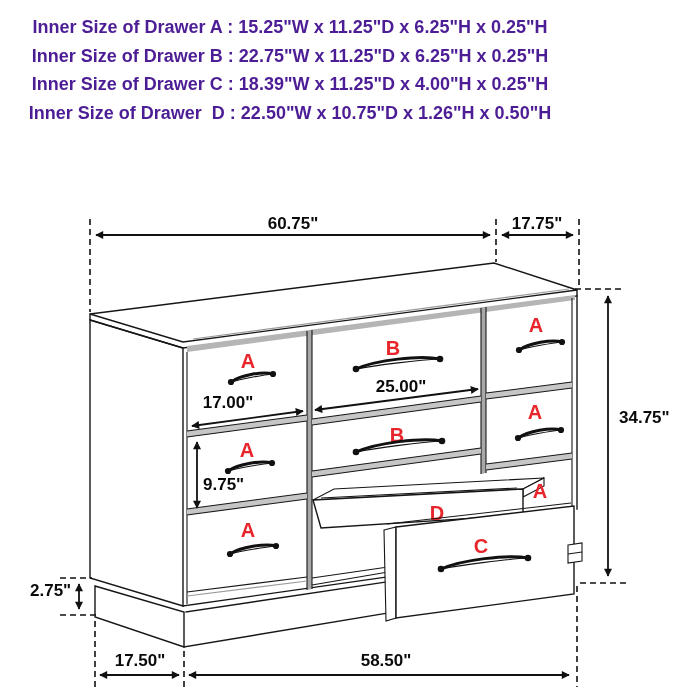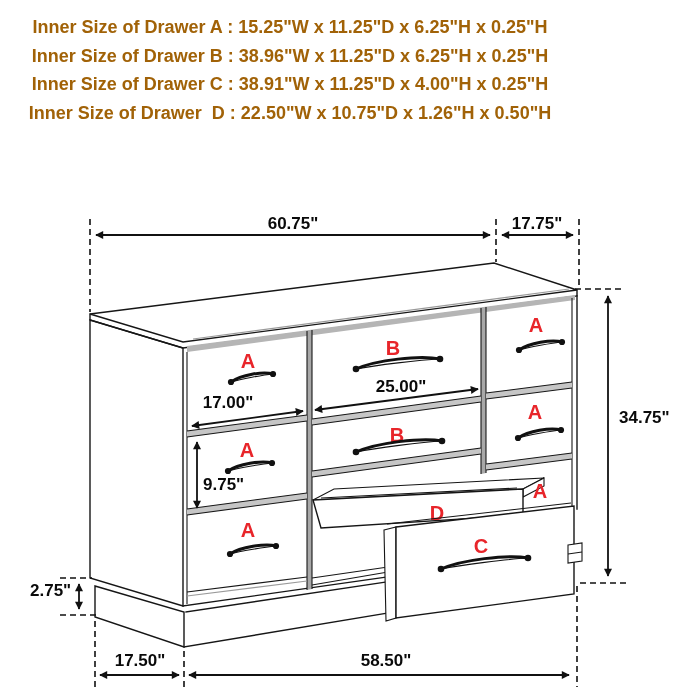--- a/index.html
+++ b/index.html
@@ -1,18 +1,18 @@
 <!DOCTYPE html>
 <html><head>
 <meta charset="utf-8">
 <style>
   html,body{margin:0;padding:0;background:#ffffff;}
   .stage{position:relative;width:700px;height:700px;background:#fff;overflow:hidden;
          font-family:"Liberation Sans",sans-serif;}
-  .specs{position:absolute;top:13px;left:0;width:580px;text-align:center;color:#a16207;}
+  .specs{position:absolute;top:13px;left:0;width:580px;text-align:center;color:#4c1d95;}
   .specs .line{font-size:18px;font-weight:bold;line-height:28.5px;white-space:pre;letter-spacing:0;}
   svg{position:absolute;top:0;left:0;}
   .ln{stroke:#161616;stroke-width:1.4;fill:none;stroke-linecap:square;}
   .thin{stroke:#161616;stroke-width:1.1;fill:none;}
   .wfill{fill:#ffffff;stroke:#161616;stroke-width:1.4;}
   .wfill2{fill:#ffffff;stroke:#161616;stroke-width:1.1;}
   .grayband{fill:#b5b5b5;stroke:none;}
   .railband{fill:#c6c6c6;stroke:none;}
   .stileband{fill:#a8a8a8;stroke:none;}
   .grayln{stroke:#9a9a9a;stroke-width:1.2;fill:none;}
@@ -223,18 +223,18 @@
     </g>
     <g>
       <line class="dash" x1="577" y1="586" x2="577" y2="687"></line>
       <line class="dim" x1="189" y1="675" x2="569" y2="675" marker-start="url(#ah)" marker-end="url(#ah)"></line>
       <text class="dimtxt" x="386" y="666" text-anchor="middle">58.50"</text>
     </g>
   </svg>
 
   <div class="specs">
     <div class="line">Inner Size of Drawer A : 15.25"W x 11.25"D x 6.25"H x 0.25"H</div>
-    <div class="line">Inner Size of Drawer B : 38.96"W x 11.25"D x 6.25"H x 0.25"H</div>
-    <div class="line">Inner Size of Drawer C : 38.91"W x 11.25"D x 4.00"H x 0.25"H</div>
+    <div class="line">Inner Size of Drawer B : 22.75"W x 11.25"D x 6.25"H x 0.25"H</div>
+    <div class="line">Inner Size of Drawer C : 18.39"W x 11.25"D x 4.00"H x 0.25"H</div>
     <div class="line">Inner Size of Drawer  D : 22.50"W x 10.75"D x 1.26"H x 0.50"H</div>
   </div>
 
 </div>
 
 </body></html>

